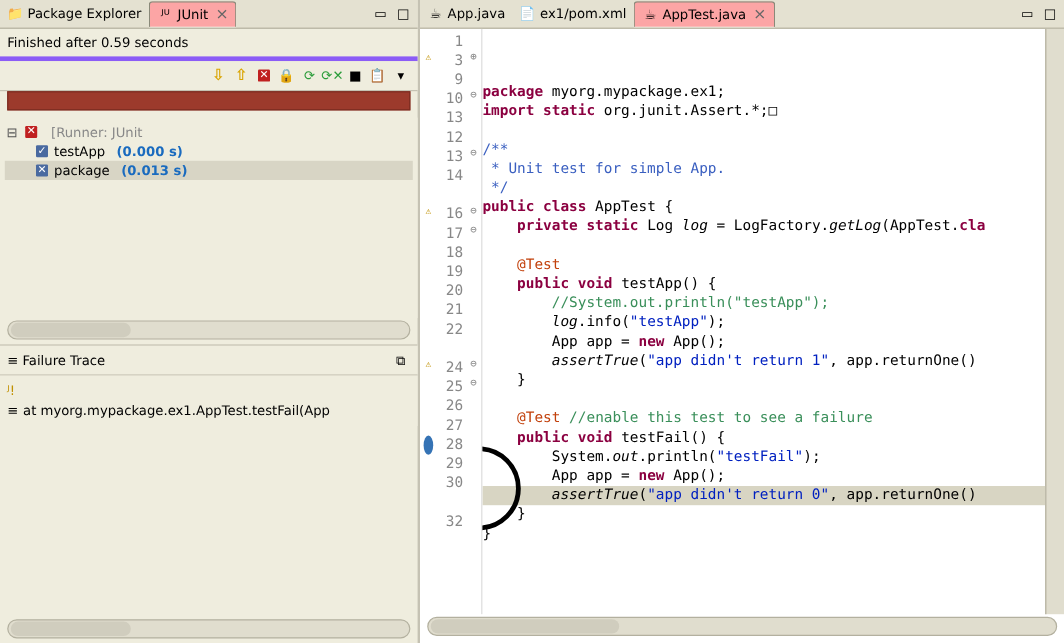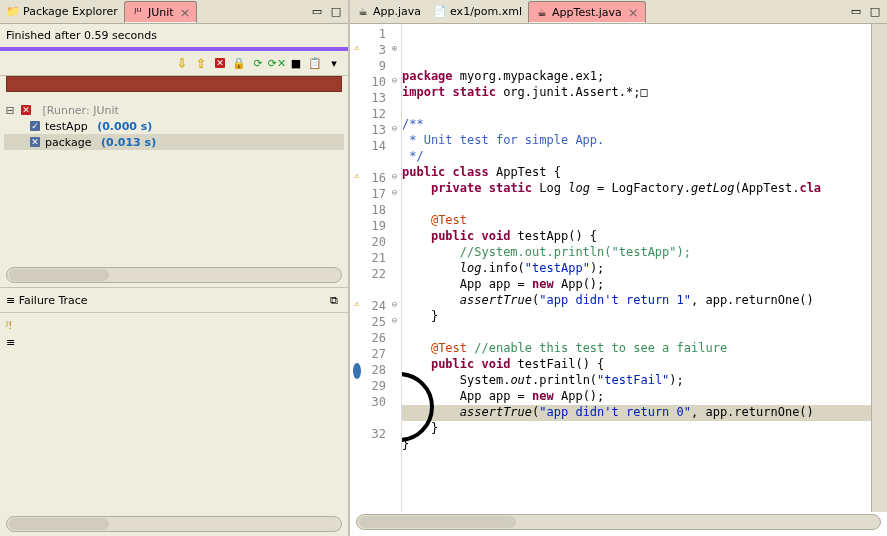--- a/index.html
+++ b/index.html
@@ -134,20 +134,21 @@
     <div class="spacer"></div>
     <span class="tb-icon">⧉</span>
   </div>
 
   <div class="ft-body">
     <div class="ft-line">
       <span style="color:#c09000">ᴶ!</span>
     </div>
     <div class="ft-line">
       <span>≡</span>
+      <span>at myorg.mypackage.ex1.AppTest.testFail(App</span>
     </div>
   </div>
 
   <div class="spacer"></div>
   <div class="scroll-h">
       <div class="thumb"></div>
     </div>
 </div>
 
 <div class="right-panel">

